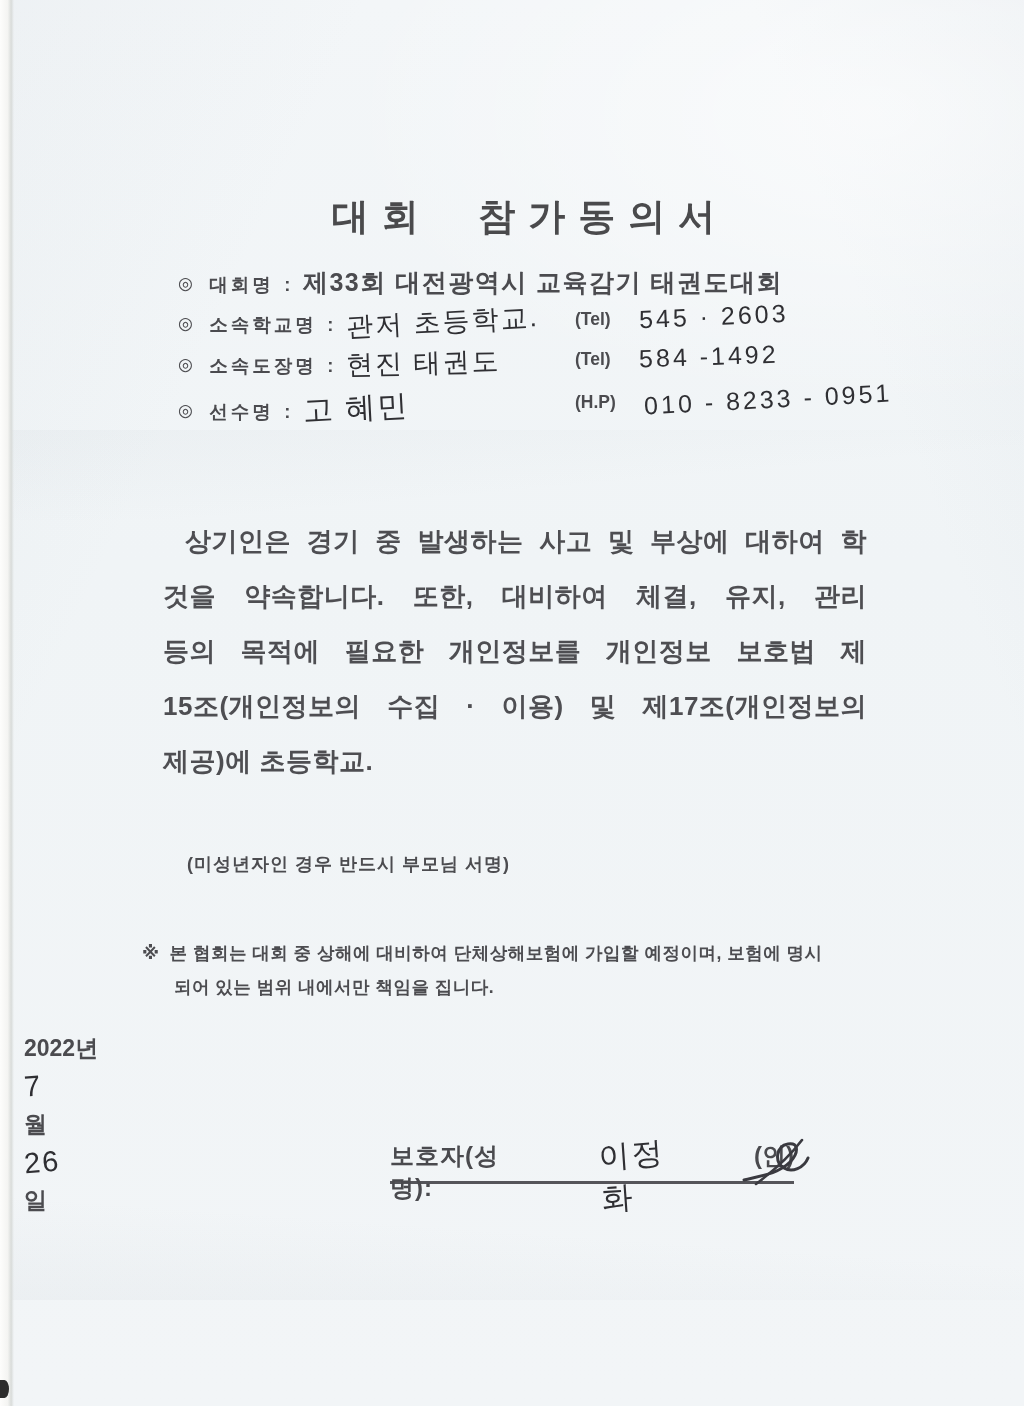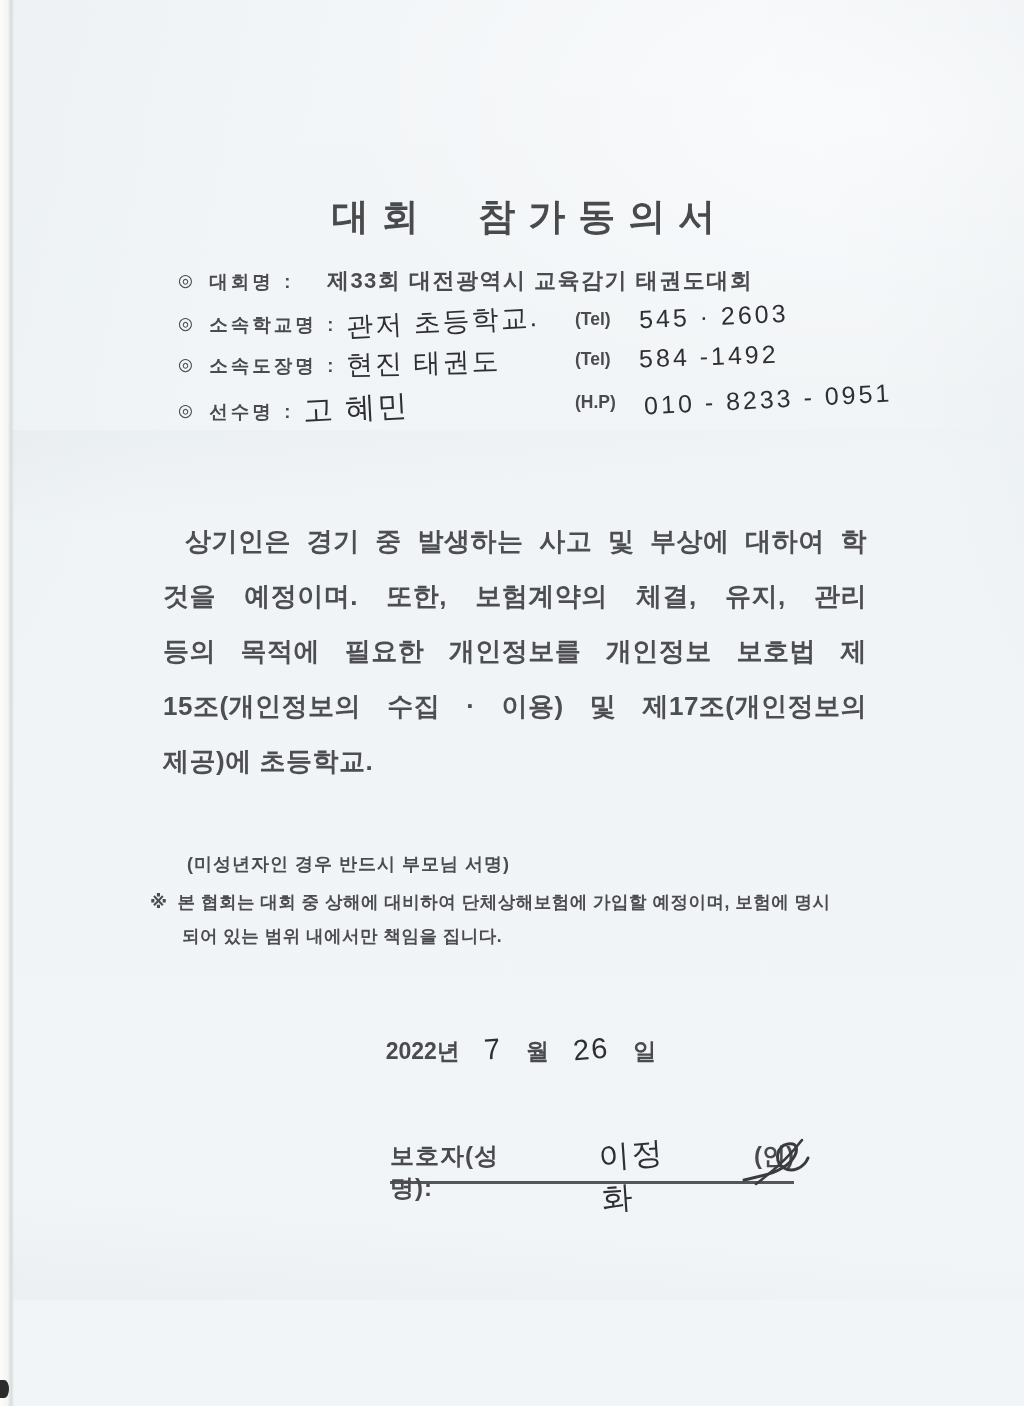--- a/index.html
+++ b/index.html
@@ -44,50 +44,50 @@
     text-align:center;padding-left:36px;box-sizing:border-box;
     font-size:37px;font-weight:700;letter-spacing:13px;color:#4a4a4c;
     white-space:pre;
     margin-top:28px;
   }
 
   .field-row{position:absolute;left:178px;white-space:nowrap;}
   .field-row .bullet{font-size:17px;font-weight:700;margin-right:12px;vertical-align:2px;}
   .field-row .label{font-size:18.5px;font-weight:700;letter-spacing:3px;}
   .field-row .colon{font-size:18.5px;font-weight:700;margin:0 8px 0 6px;}
-  .field-row .printed-value{font-size:22px;font-weight:700;letter-spacing:1.5px;margin-left:24px;}
+  .field-row .printed-value{font-size:25px;font-weight:700;letter-spacing:1.5px;}
   .field-row .hand{font-size:27px;}
 
   .phone-cell{position:absolute;left:575px;white-space:nowrap;}
   .phone-cell .phone-label{font-size:17.5px;font-weight:700;color:#4b4b4f;margin-right:24px;}
   .phone-cell .hand{font-size:25px;letter-spacing:3px;}
 
   .body-par{position:absolute;top:514px;left:163px;width:704px;}
   .body-line{
     font-size:26px;font-weight:600;color:#4e4e52;
     height:55px;line-height:55px;white-space:nowrap;
     text-align:justify;text-align-last:justify;letter-spacing:0.5px;
   }
   .body-line.first{text-indent:22px;}
   .body-line.last{text-align:left;text-align-last:left;}
 
   .minor-note{
     position:absolute;top:852px;left:187px;
     font-size:18px;font-weight:700;color:#4c4c50;letter-spacing:1px;
   }
 
-  .notice{position:absolute;top:885px;left:142px;width:760px;
-    font-size:17.5px;font-weight:700;color:#4c4c50;line-height:34px;letter-spacing:0.5px;margin-left:8px;}
+  .notice{position:absolute;top:936px;left:142px;width:760px;
+    font-size:17.5px;font-weight:700;color:#4c4c50;line-height:34px;letter-spacing:0.5px;}
   .notice .marker{margin-right:10px;}
   .notice .line2{padding-left:32px;}
 
   .date-line{
     position:absolute;top:1033px;left:0;width:1024px;
-    display:flex;justify-content:center;align-items:baseline;gap:18px;
-    font-size:23px;font-weight:700;color:#4b4b4f;padding-left:18px;box-sizing:border-box;
+    display:flex;justify-content:center;align-items:baseline;gap:6px;
+    font-size:23px;font-weight:700;color:#4b4b4f;padding-left:18px;box-sizing:border-box;flex-direction:column;
   }
   .date-line .hand{font-size:29px;margin:0 6px;}
 
   .sig-row{
     position:absolute;top:1106px;left:390px;width:404px;height:48px;
     border-bottom:3px solid #55555a;
     display:flex;align-items:baseline;margin-top:27px;
   }
   .sig-label{font-size:24px;font-weight:700;color:#4a4a4e;letter-spacing:1px;}
   .sig-name{font-size:31px;margin-left:62px;}
@@ -140,21 +140,21 @@
     <span class="colon">:</span>
     <span class="hand" style="font-size:30px;transform:rotate(-3deg);">고 혜민</span>
   </div>
   <div class="phone-cell" style="top:385px;">
     <span class="phone-label">(H.P)</span>
     <span class="hand" style="transform:rotate(-3deg);">010 - 8233 - 0951</span>
   </div>
 
   <div class="body-par">
     <div class="body-line first">상기인은 경기 중 발생하는 사고 및 부상에 대하여 학</div>
-    <div class="body-line">것을 예정이며. 또한, 보험계약의 체결, 유지, 관리</div>
+    <div class="body-line">것을 약속합니다. 또한, 대비하여 체결, 유지, 관리</div>
     <div class="body-line">등의 목적에 필요한 개인정보를 개인정보 보호법 제</div>
     <div class="body-line">15조(개인정보의 수집 · 이용) 및 제17조(개인정보의</div>
     <div class="body-line last">제공)에 초등학교.</div>
   </div>
 
   <div class="minor-note">(미성년자인 경우 반드시 부모님 서명)</div>
 
   <div class="notice">
     <div>
       <span class="marker">※</span><span>본 협회는 대회 중 상해에 대비하여 단체상해보험에 가입할 예정이며, 보험에 명시</span>

